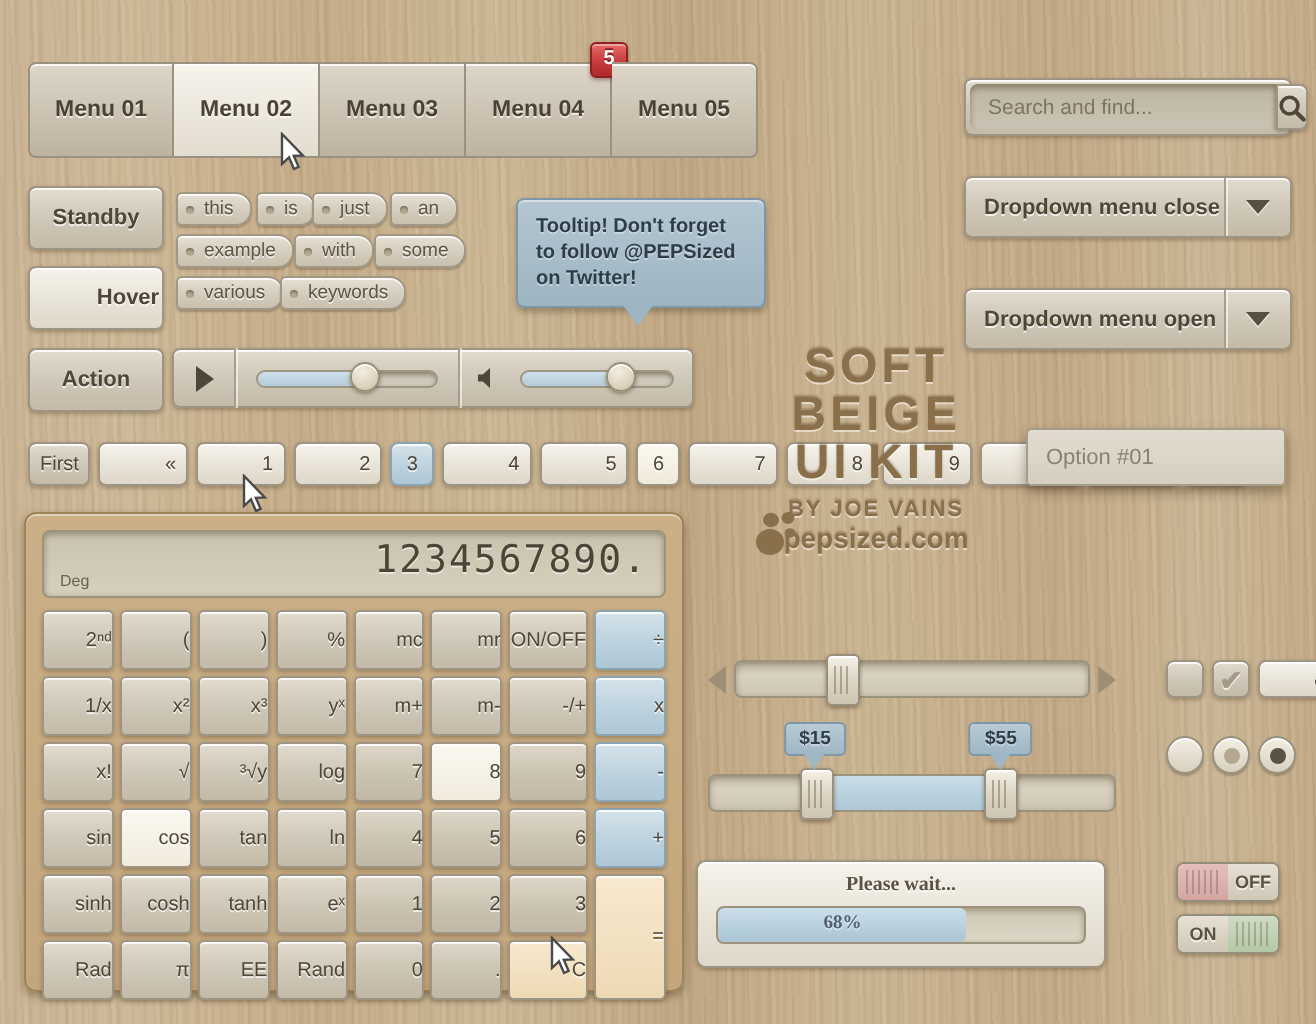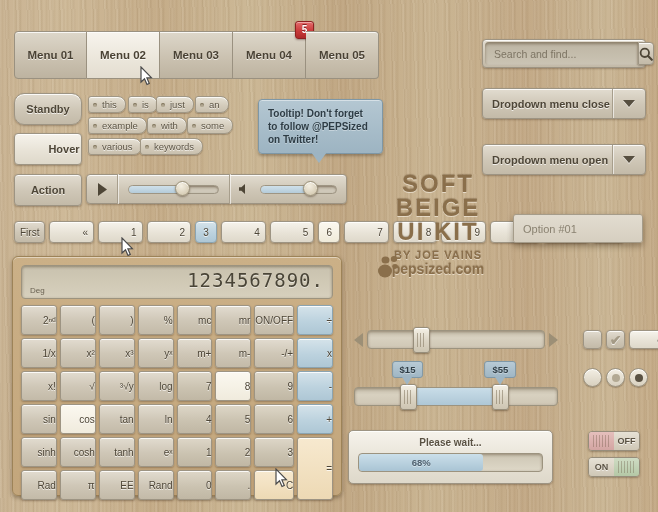--- a/index.html
+++ b/index.html
@@ -189,21 +189,21 @@
   
   .cbox { position:absolute; width:19px; height:19px; border-radius:4px; cursor:pointer;
     display:flex; align-items:center; justify-content:center; font-size:14px; font-weight:bold; }
   .radio { position:absolute; width:19px; height:19px; border-radius:50%; cursor:pointer;
     background:linear-gradient(180deg,#f3efe4,#d8d0bf); border:1px solid #9a9280;
     box-shadow:inset 0 1px 0 #fff, 0 1px 1px rgba(60,40,20,.3);
     display:flex; align-items:center; justify-content:center; }
   .radio .dot { width:8px; height:8px; border-radius:50%; }
   
   #progress-box { position:absolute; left:348px; top:430px; width:205px; height:54px;
-    border-radius:5px; padding:6px 9px; text-align:center; }
+    border-radius:5px; padding:6px 9px; text-align:center;font-family:Liberation Serif, serif; }
   #progress-label { font-size:10px; color:#5a5243; font-weight:bold;
     text-shadow:0 1px 0 rgba(255,255,255,.75); }
   #progress-track { margin-top:5px; height:19px; border-radius:4px; position:relative;
     background:linear-gradient(180deg,#cdc6b4,#ded8c8); border:1px solid #9c937f;
     box-shadow:inset 0 1px 3px rgba(70,50,25,.4); overflow:hidden; }
   #progress-fill { position:absolute; left:0; top:0; bottom:0; border-radius:3px;
     background:linear-gradient(180deg,#cbdfea,#a9c4d4);
     display:flex; align-items:center; justify-content:center;
     font-size:9.5px; font-weight:bold; color:#43566210; }
   #progress-pct { position:absolute; left:0; right:0; top:3px; font-size:9.5px; font-weight:bold;
@@ -240,21 +240,21 @@
     <span class="badge">5</span>
   </div>
   <div class="menu-item">
     <span>Menu 05</span>
   </div>
 </div>
 <svg class="cursor" style="left:139px; top:66px;" viewBox="0 0 15 21">
   <path d="M2 1 L2 16 L5.5 12.7 L8 18.5 L10.3 17.4 L7.9 11.9 L12.4 11.7 Z" fill="#fff" stroke="#4a4a4a" stroke-width="1.2"></path>
 </svg>
 
-<div class="sb state-btn" style="left:14px; top:93px;border-radius:10px;">
+<div class="sb state-btn" style="left:14px; top:93px;">
   <span>Standby</span>
 </div>
 <div class="sb light state-btn" style="left:14px; top:133px;">
   <span>Hover</span>
 </div>
 <div class="sb state-btn" style="left:14px; top:174px;">
   <span>Action</span>
 </div>
 
 <div class="tag" style="left:88px; top:96px;">

